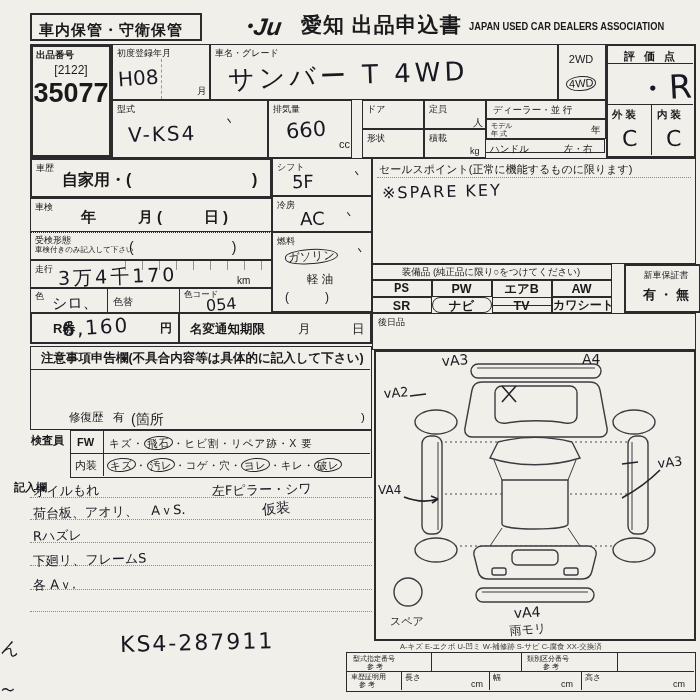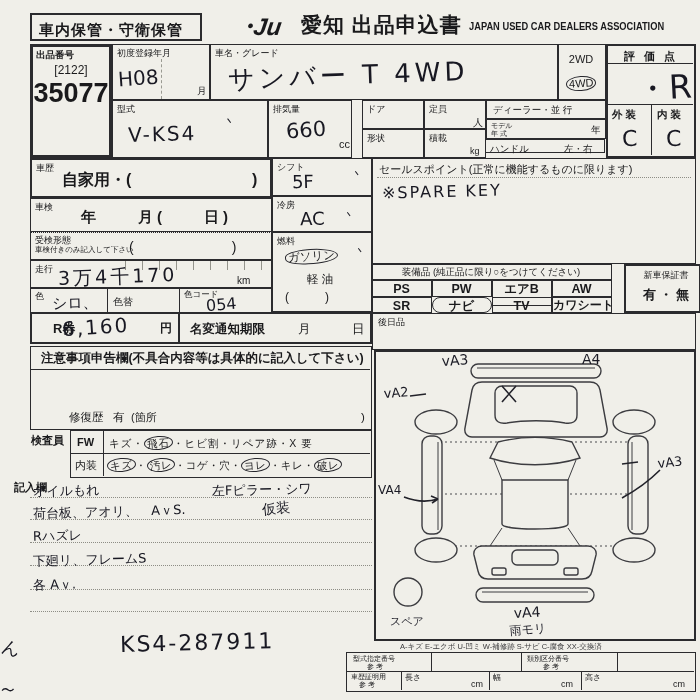--- a/index.html
+++ b/index.html
@@ -167,21 +167,21 @@
   <div class="c" style="left:372px;top:158px;width:324px;height:106px;">
     <div class="lb" style="left:6px;top:4px;font-size:11px;">セールスポイント(正常に機能するものに限ります)</div>
     <div class="dotl" style="left:4px;top:18px;width:314px;"></div>
   </div>
   <div class="hw" style="left:382px;top:182px;font-size:16px;letter-spacing:2px;">※SPARE KEY</div>
 
   <div class="c" style="left:372px;top:264px;width:240px;height:16px;">
     <div class="lb" style="left:0;top:2px;width:236px;text-align:center;font-size:9.5px;">装備品 (純正品に限り○をつけてください)</div>
   </div>
   <div class="c" style="left:372px;top:280px;width:60px;height:17px;">
-    <div class="lb" style="left:0;top:1px;width:57px;text-align:center;font-size:12.5px;font-weight:bold;">PS</div>
+    <div class="lb" style="left:0;top:1px;width:57px;text-align:center;font-size:12.5px;font-weight:bold;font-family:Liberation Mono, monospace;">PS</div>
   </div>
   <div class="c" style="left:432px;top:280px;width:60px;height:17px;">
     <div class="lb" style="left:0;top:1px;width:57px;text-align:center;font-size:12.5px;font-weight:bold;">PW</div>
   </div>
   <div class="c" style="left:492px;top:280px;width:60px;height:26px;">
     <div class="lb" style="left:0;top:1px;width:57px;text-align:center;font-size:12.5px;font-weight:bold;">エアB</div>
   </div>
   <div class="c" style="left:552px;top:280px;width:60px;height:17px;">
     <div class="lb" style="left:0;top:1px;width:57px;text-align:center;font-size:12.5px;font-weight:bold;">AW</div>
   </div>
@@ -214,21 +214,21 @@
     <div class="lb" style="left:10px;top:8px;font-size:12.5px;font-weight:bold;">名変通知期限</div>
     <div class="lb" style="left:118px;top:8px;font-size:12.5px;">月</div>
     <div class="lb" style="left:172px;top:8px;font-size:12.5px;">日</div>
   </div>
 
   <div class="c" style="left:30px;top:346px;width:342px;height:84px;">
     <div class="lb" style="left:10px;top:4px;font-size:12.5px;font-weight:bold;">注意事項申告欄(不具合内容等は具体的に記入して下さい)</div>
     <div class="hl" style="left:0;top:22px;width:339px;"></div>
     <div class="lb" style="left:38px;top:64px;font-size:11.5px;text-align:right;">修復歴</div>
     <div class="lb" style="left:82px;top:64px;font-size:11.5px;">有</div>
-    <div class="lb" style="left:100px;top:64px;font-size:11px;">(箇所</div>
+    <div class="lb" style="left:100px;top:64px;font-size:14px;">(箇所</div>
     <div class="lb" style="left:330px;top:64px;font-size:11.5px;">)</div>
   </div>
 
   <div class="lb" style="left:31px;top:434px;font-size:11px;font-weight:bold;">検査員</div>
   <div class="lb" style="left:14px;top:452px;font-size:11px;font-weight:bold;margin-top:29px;">記入欄</div>
   <div class="c" style="left:70px;top:430px;width:302px;height:48px;">
     <div class="hl" style="left:0;top:22px;width:299px;"></div>
     <div class="vl" style="left:32px;top:0;height:45px;"></div>
     <div class="lb" style="left:6px;top:5px;font-size:11px;font-weight:bold;">FW</div>
     <div class="lb" style="left:38px;top:5px;font-size:10.5px;letter-spacing:1px;">

